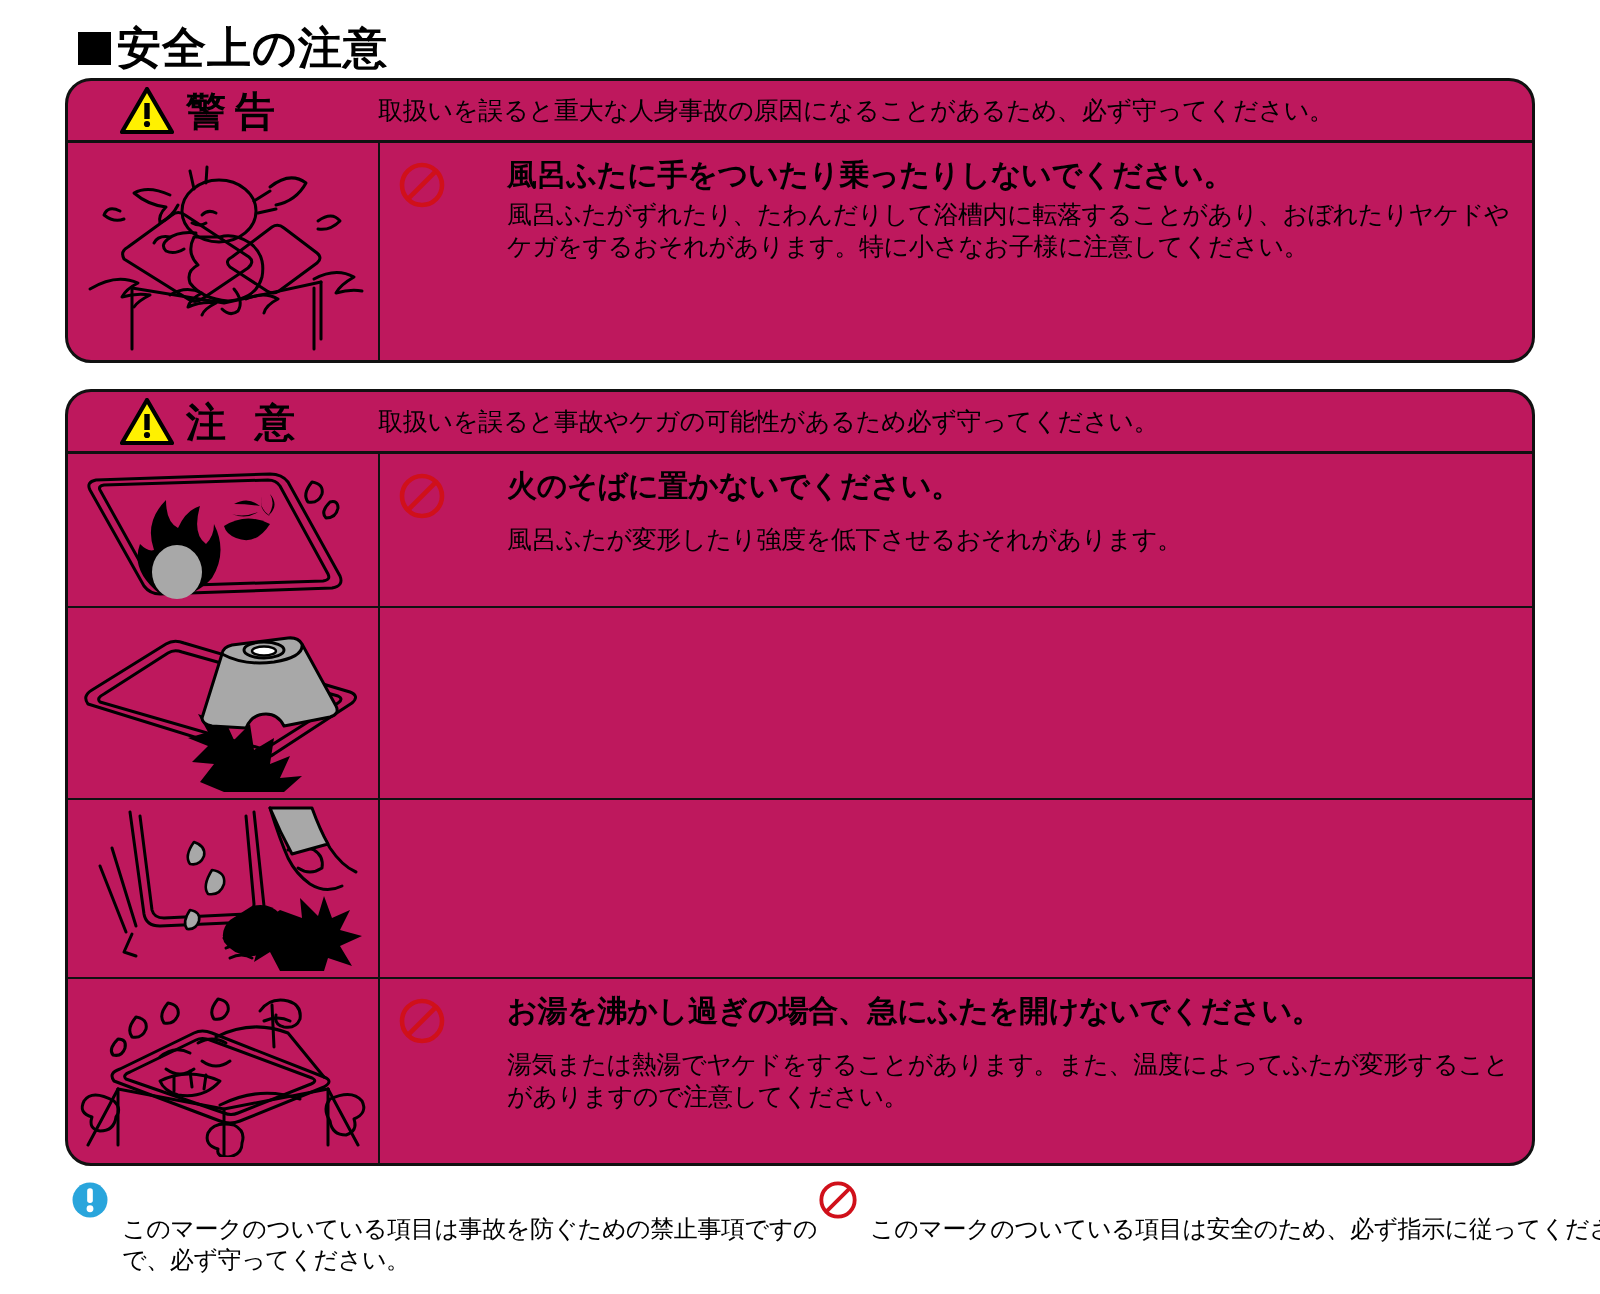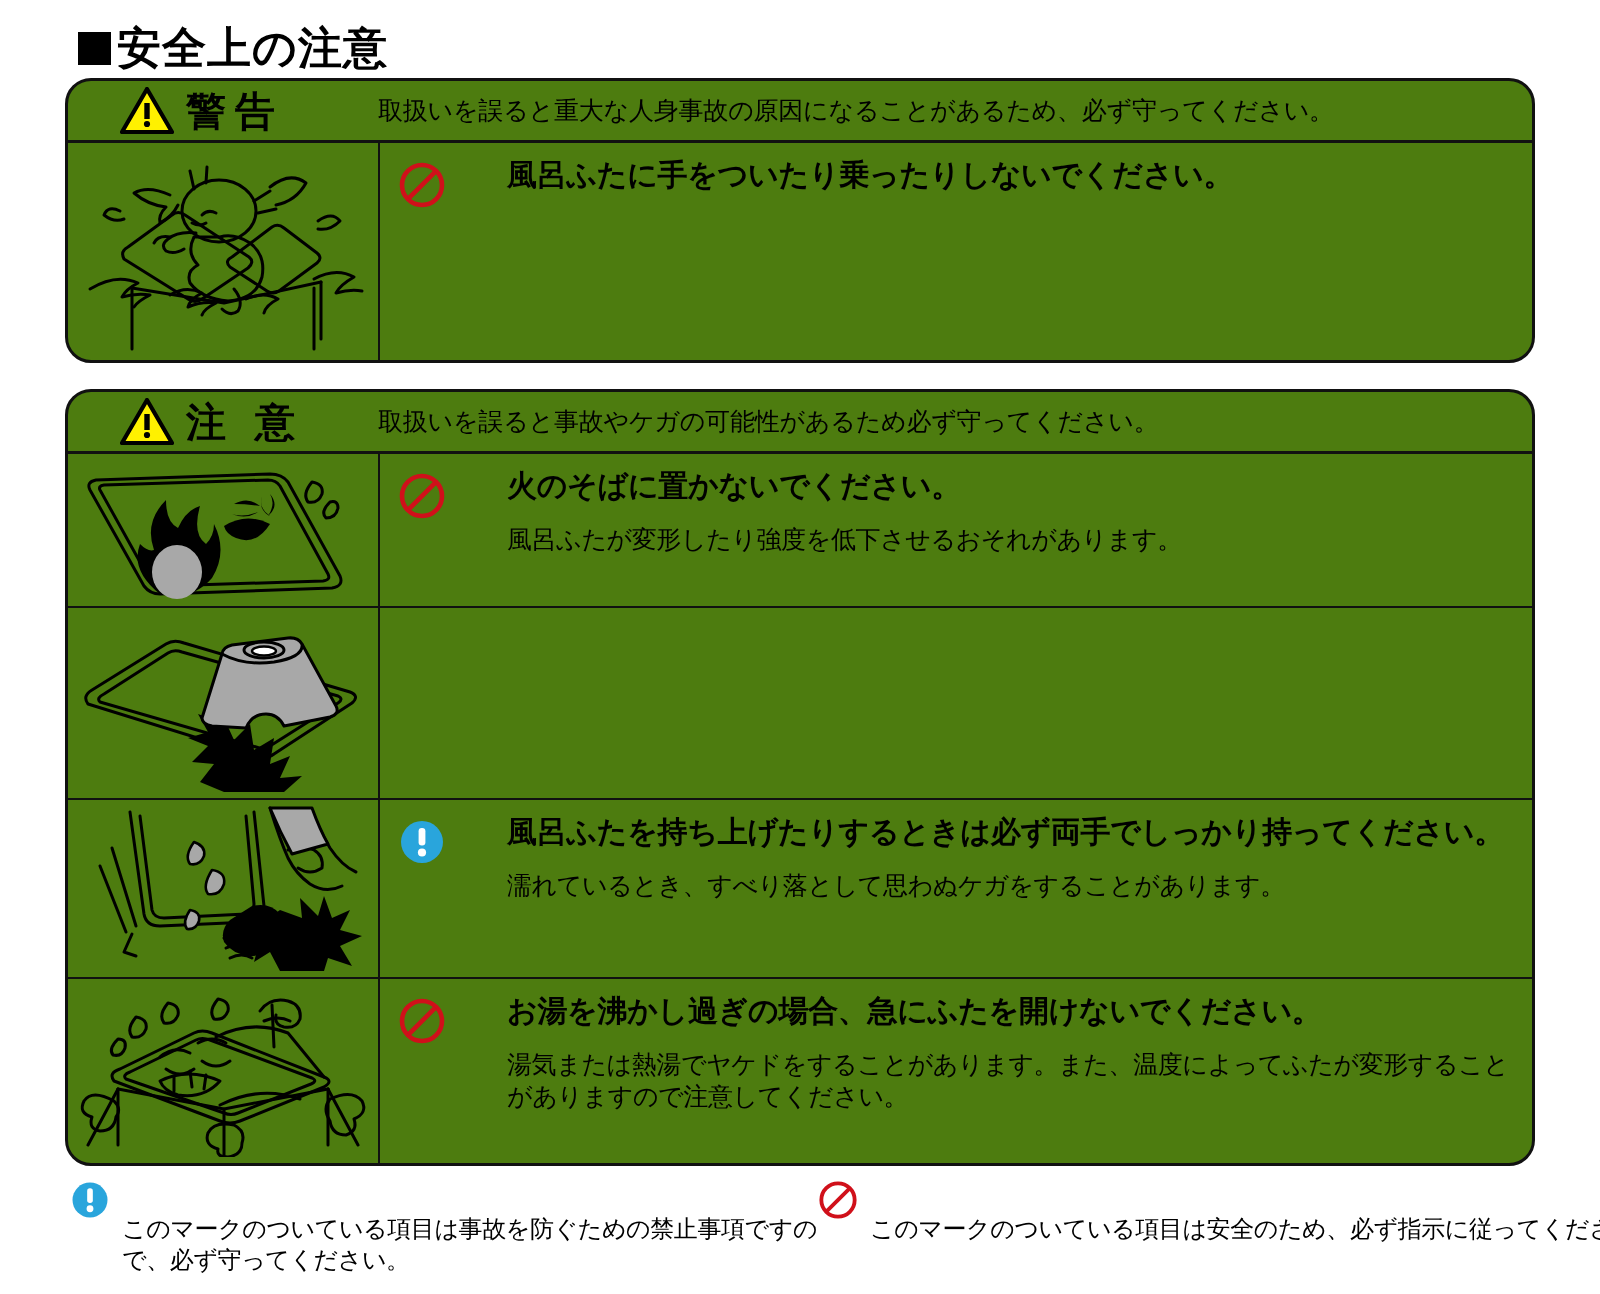--- a/index.html
+++ b/index.html
@@ -43,21 +43,21 @@
   }
 
   
   .panel {
     position: relative;
     margin: 0 auto;
     width: 1470px;
     border: 3px solid #111;
     border-radius: 26px;
     box-sizing: border-box;
-    background: #4d7c0f;
+    background: #be185d;
     overflow: hidden;
   }
   .panel.warning { margin-top: 6px; }
   .panel.caution { margin-top: 26px; }
 
   
   .panel-header {
     display: flex;
     align-items: center;
     height: 62px;
@@ -232,20 +232,21 @@
 
         <div class="note-block">
           <div class="note-icon">
             <svg width="48" height="48" viewBox="0 0 48 48">
               <circle cx="24" cy="24" r="20" fill="none" stroke="#D0101A" stroke-width="4.6"></circle>
               <line x1="10.6" y1="37.4" x2="37.4" y2="10.6" stroke="#D0101A" stroke-width="4.6"></line>
             </svg>
           </div>
           <div class="note-text">
             <div class="note-head">風呂ふたに手をついたり乗ったりしないでください。</div>
+            <div class="note-sub tight">風呂ふたがずれたり、たわんだりして浴槽内に転落することがあり、おぼれたりヤケドやケガをするおそれがあります。特に小さなお子様に注意してください。</div>
           </div>
         </div>
 
 
       </div>
     </div>
   </div>
 
   <div class="panel caution">
 
@@ -345,35 +346,20 @@
 
           <path d="M206 104 L228 112 L226 92 L244 110 L250 90 L258 112 L276 104 L266 124 L288 130 L266 140 L278 160 L254 152 L250 165 L206 165 L196 146 L180 156 L186 134 L166 130 L186 118 Z" fill="#000"></path>
 
           <g fill="#A8A8A8" stroke="#000" stroke-width="2.6" stroke-linejoin="round">
             <path d="M120 36 Q110 50 116 58 Q126 60 130 50 Q132 40 120 36 Z"></path>
             <path d="M138 64 Q128 80 134 88 Q146 90 150 78 Q152 66 138 64 Z"></path>
             <path d="M116 104 Q108 116 113 123 Q122 124 125 115 Q127 106 116 104 Z"></path>
           </g>
         </svg>
       </div>
-      <div class="row-body">
-        <div class="note-block">
-          <div class="note-icon">
-            <svg width="48" height="48" viewBox="0 0 48 48">
-              <circle cx="24" cy="24" r="21" fill="#29A5DC"></circle>
-              <rect x="20.6" y="10" width="6.8" height="17.5" rx="3.2" fill="#fff"></rect>
-              <circle cx="24" cy="34.5" r="4.1" fill="#fff"></circle>
-            </svg>
-          </div>
-          <div class="note-text">
-            <div class="note-head">風呂ふたを持ち上げたりするときは必ず両手でしっかり持ってください。</div>
-            <div class="note-sub gap">濡れているとき、すべり落として思わぬケガをすることがあります。</div>
-          </div>
-        </div>
-      </div>
     </div>
 
     <div class="row">
       <div class="row-illus">
         <svg class="illus" width="298" height="172" viewBox="0 0 298 172">
           <g fill="none" stroke="#000" stroke-width="3" stroke-linejoin="round" stroke-linecap="round">
 
             <path d="M44 104 L44 160 M254 104 L254 160 M150 124 L150 172"></path>
             <path d="M14 160 L44 104 M284 160 L254 104"></path>
             <path d="M44 104 L150 124 L254 104"></path>

